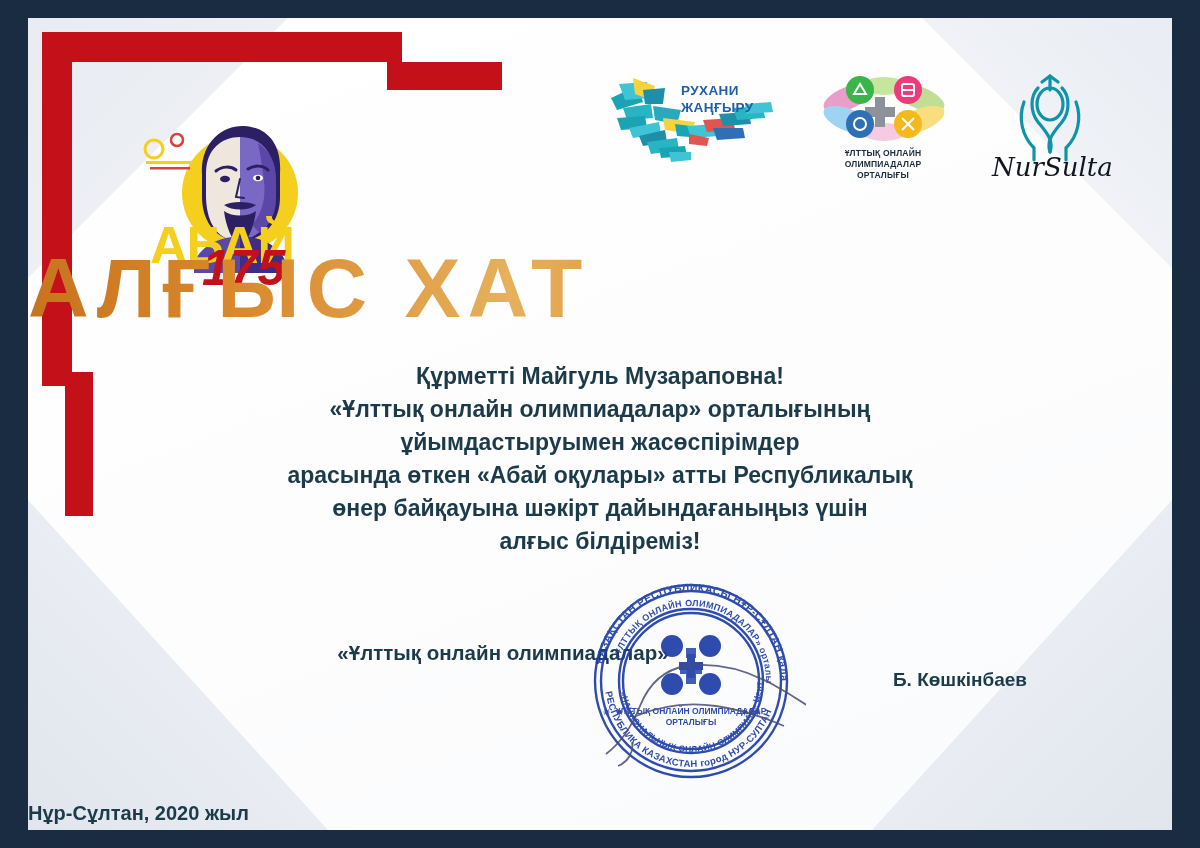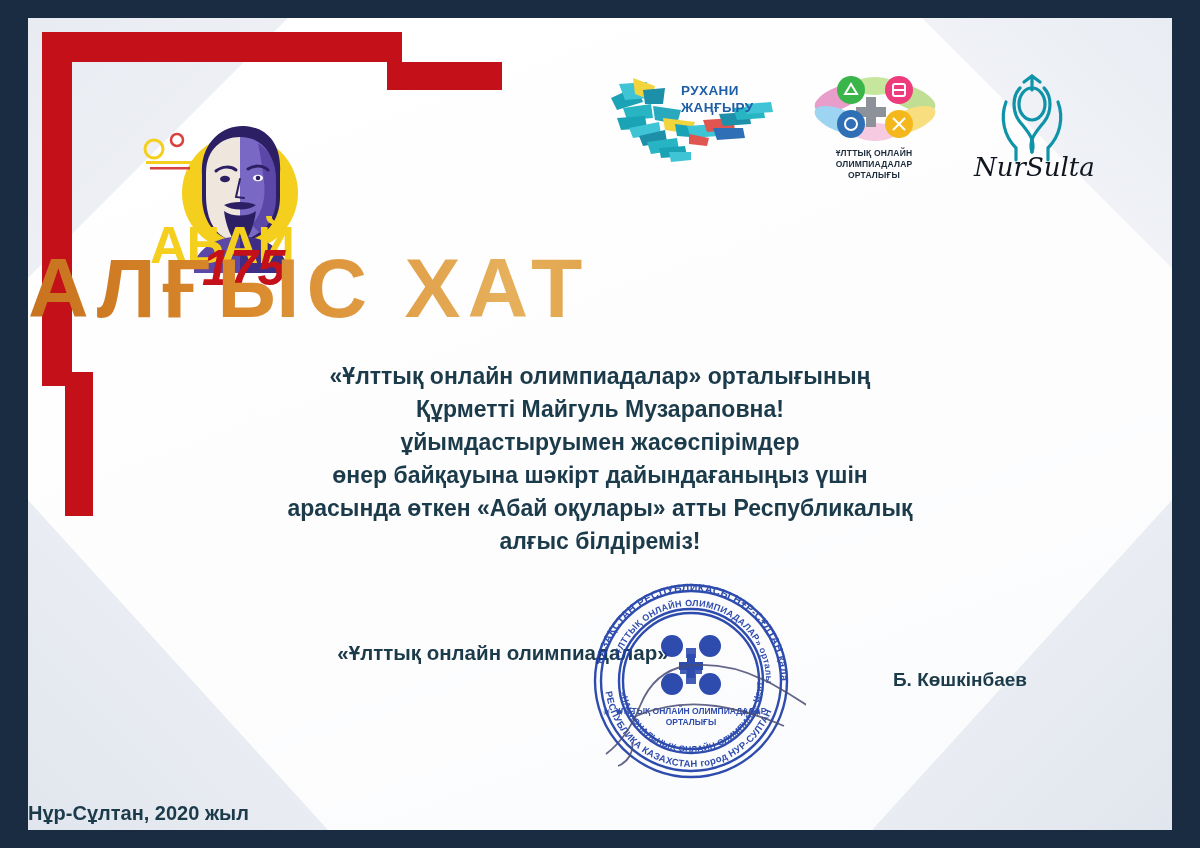--- a/index.html
+++ b/index.html
@@ -65,21 +65,21 @@
     position:absolute;left:23px;top:340px;width:28px;height:144px;background:#c41019;
   }
 
   
   .abai-logo{position:absolute;left:104px;top:95px;width:215px;height:180px;}
   .abai-svg{display:block;width:215px;height:180px;}
 
   
   .logos{
     position:absolute;left:575px;top:50px;width:530px;height:125px;
-    display:flex;align-items:flex-start;gap:21px;
+    display:flex;align-items:flex-start;gap:30px;
   }
   .logo-block{position:relative;}
   .ruhani{width:175px;height:105px;position:relative;}
   .ruhani-txt{
     position:absolute;left:78px;top:14px;
     color:#1f5fa8;font-weight:bold;font-size:13.5px;line-height:17px;
     letter-spacing:.4px;
   }
   .noc{width:150px;height:118px;position:relative;text-align:center;}
   .noc-txt{
@@ -269,25 +269,25 @@
             <ellipse cx="62" cy="36" rx="13" ry="16"></ellipse>
           </g>
           <text x="4" y="108" font-family="DejaVu Serif, Liberation Serif, serif" font-size="26" font-style="italic" fill="#10161f">NurSultan</text>
         </svg>
       </div>
     </div>
 
     <div class="title">АЛҒЫС ХАТ</div>
 
     <div class="body-text">
+      <div>Құрметті Майгуль Музараповна!</div>
       <div>«Ұлттық онлайн олимпиадалар» орталығының</div>
-      <div>Құрметті Майгуль Музараповна!</div>
       <div>ұйымдастыруымен жасөспірімдер</div>
+      <div>арасында өткен «Абай оқулары» атты Республикалық</div>
       <div>өнер байқауына шәкірт дайындағаныңыз үшін</div>
-      <div>арасында өткен «Абай оқулары» атты Республикалық</div>
       <div>алғыс білдіреміз!</div>
     </div>
 
     <div class="signature">
       <div class="sig-left">
         <div>«Ұлттық онлайн олимпиадалар»</div>
       </div>
       <div class="sig-name">Б. Көшкінбаев</div>
     </div>
 

